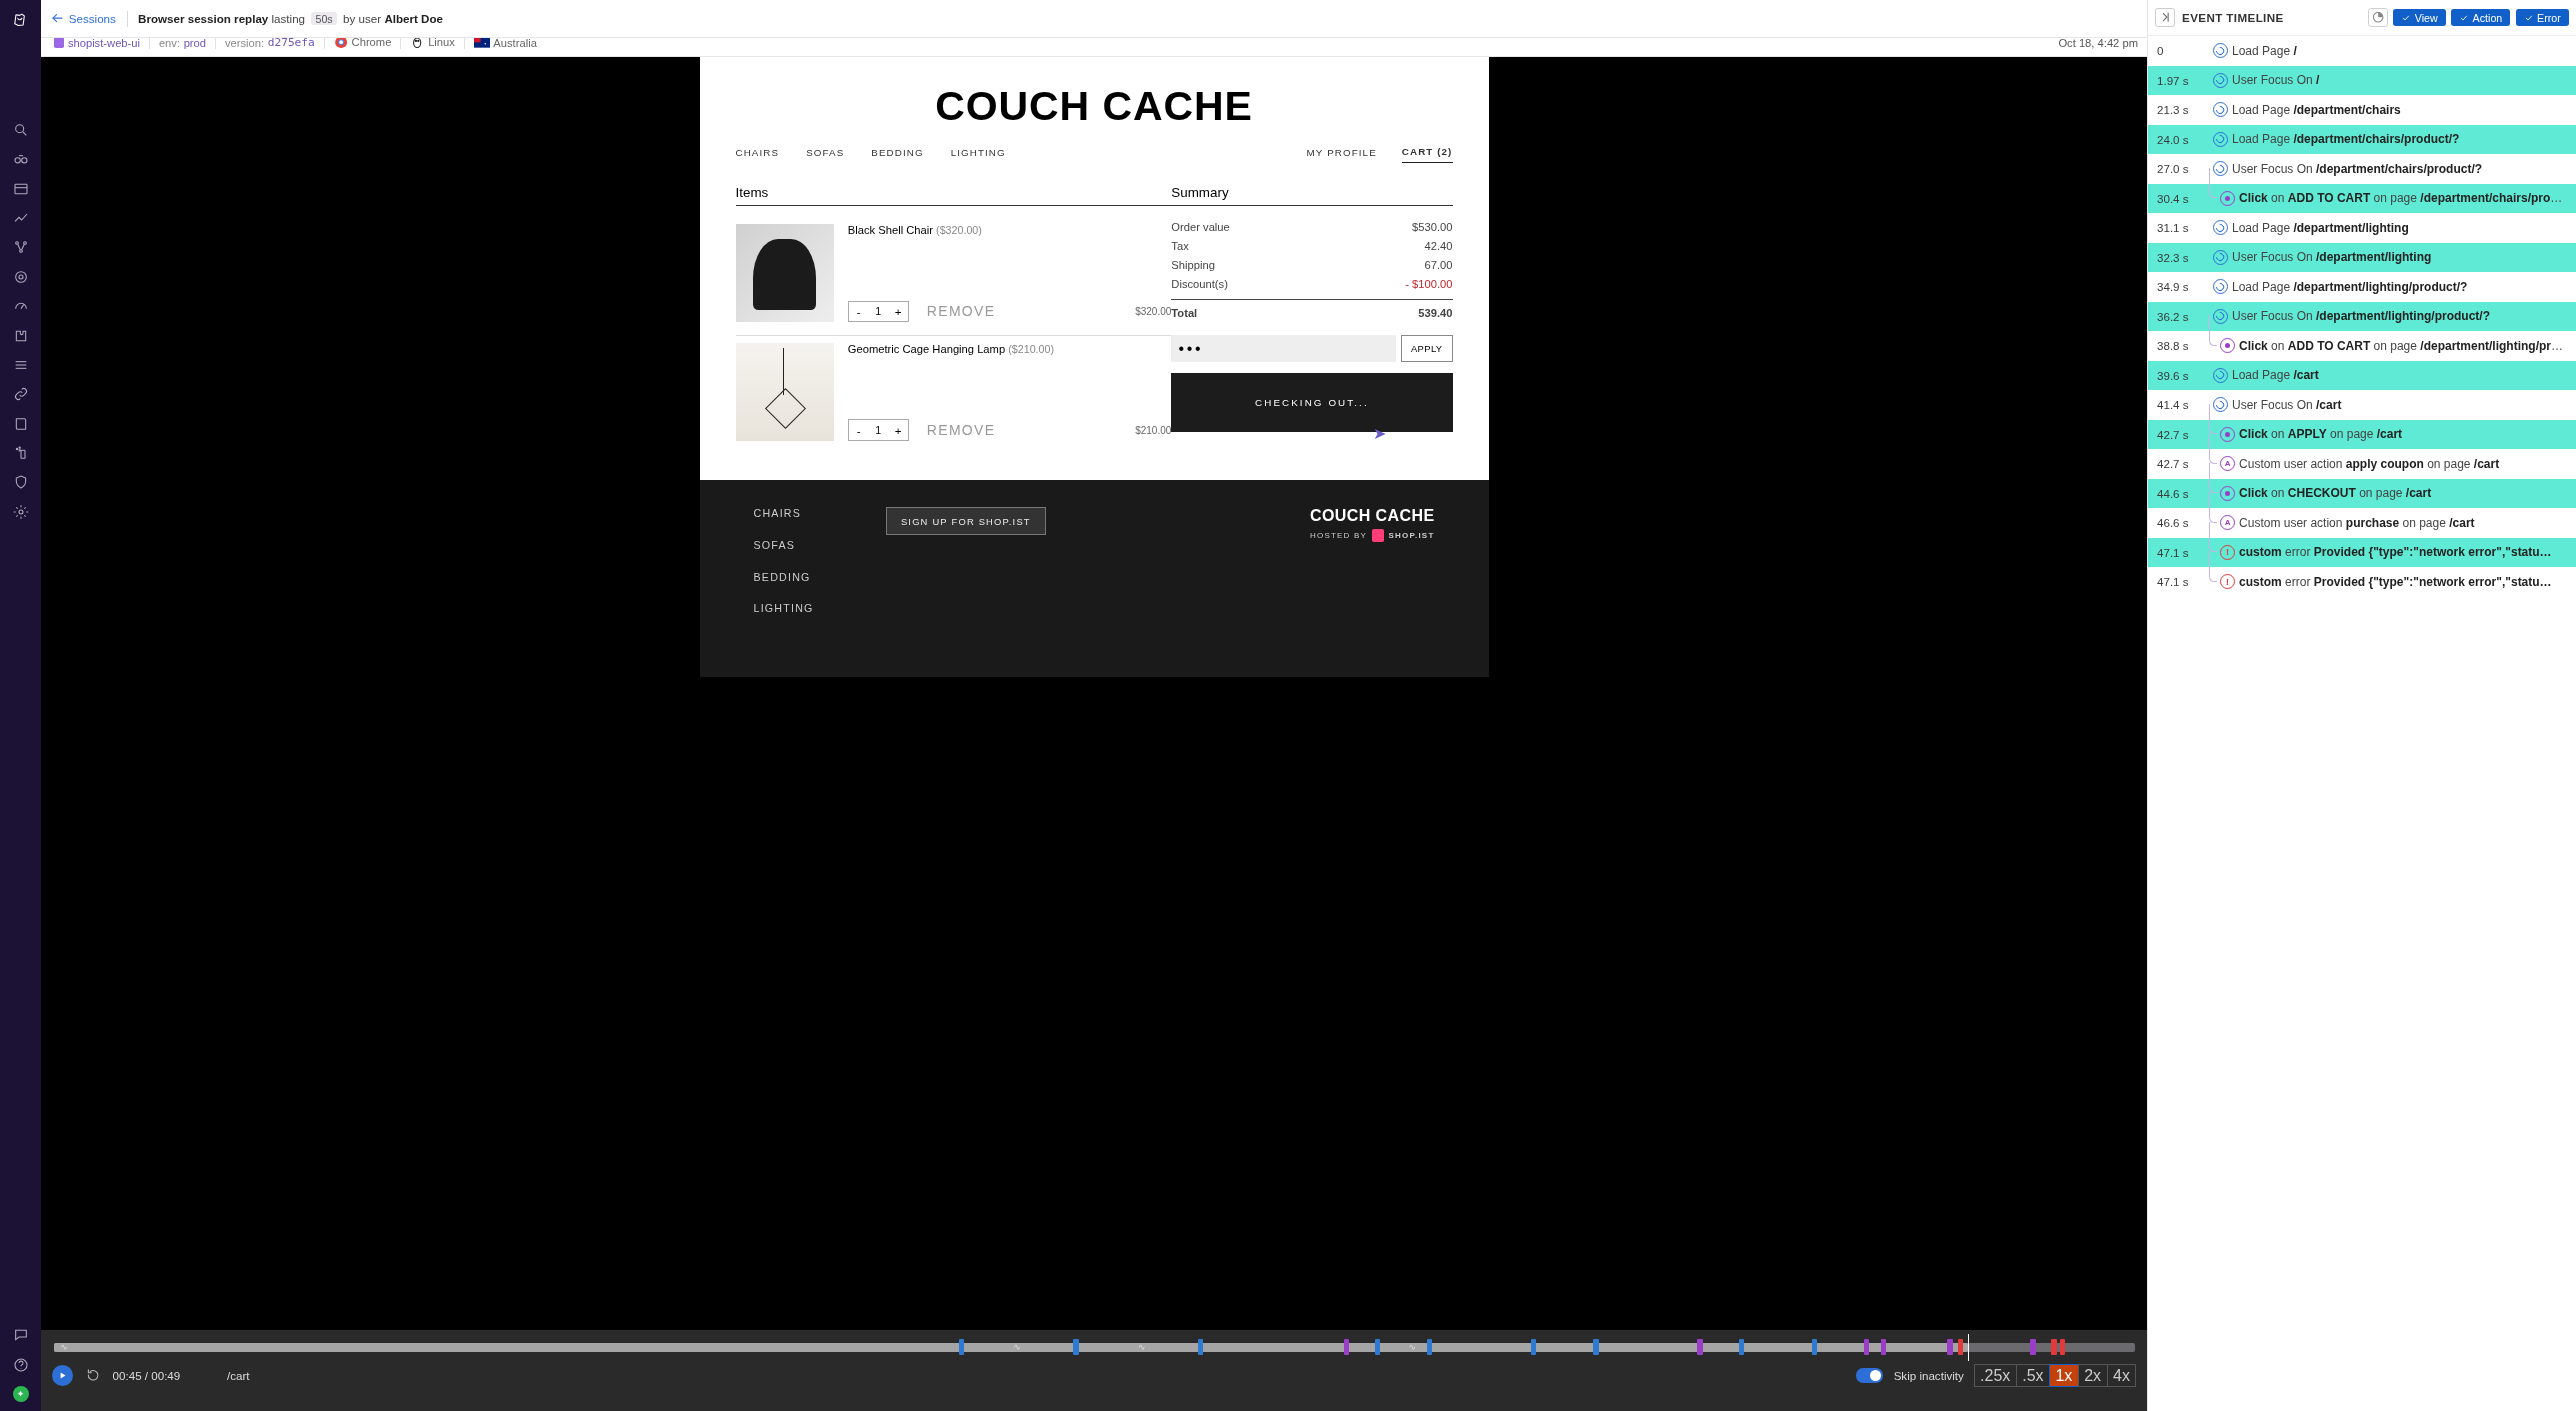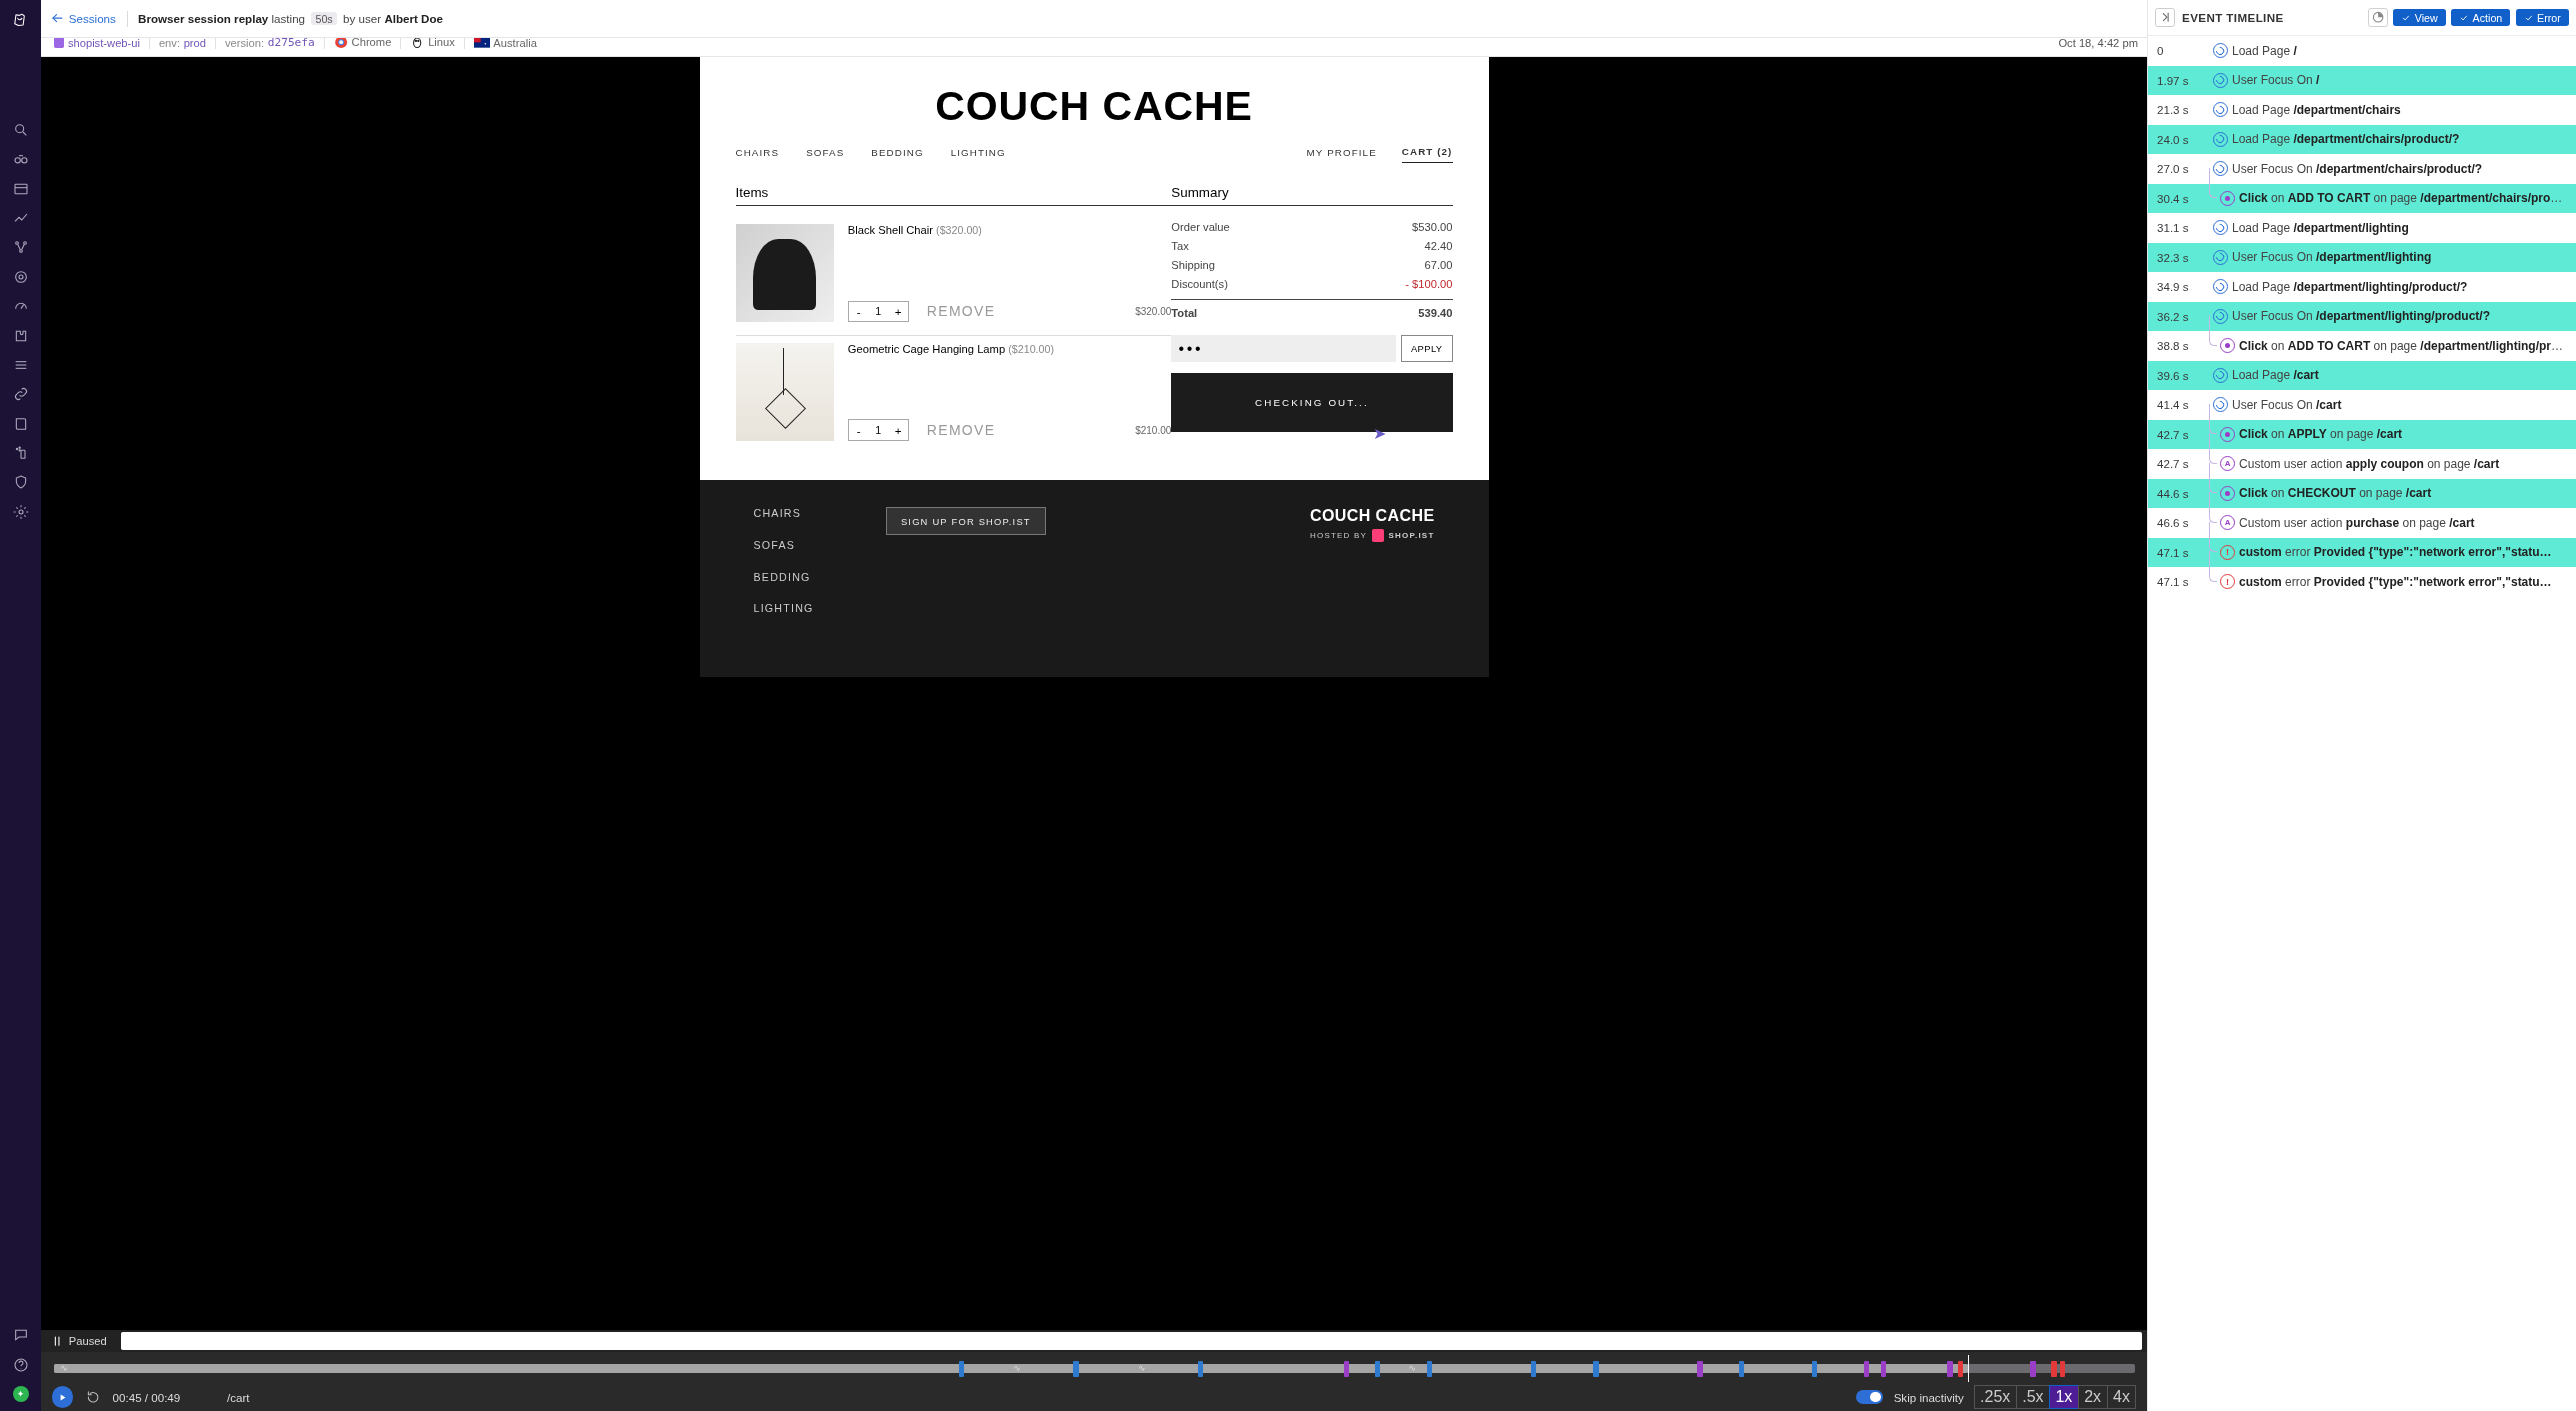--- a/index.html
+++ b/index.html
@@ -99,21 +99,21 @@
 .play-btn { width: 21.5px; height: 21.5px; border-radius: 50%; background: #2d6fd6; display: flex; align-items: center; justify-content: center; cursor: pointer; }
 .play-btn svg { width: 9px; height: 9px; fill: #fff; }
 .rewind-btn { width: 18px; height: 18px; color: #bbb; cursor: pointer; display: flex; align-items: center; justify-content: center; }
 .controls-row .time { color: #ddd; }
 .controls-row .path { color: #ddd; margin-left: 36px; }
 .controls-row .right { margin-left: auto; display: flex; align-items: center; gap: 10.7px; }
 .toggle { width: 27px; height: 14.3px; border-radius: 7.2px; background: #2d6fd6; position: relative; }
 .toggle::after { content: ""; position: absolute; right: 1.8px; top: 1.8px; width: 10.7px; height: 10.7px; border-radius: 50%; background: #fff; }
 .speed-group { display: flex; }
 .speed-group .sp { padding: 1.8px 5.4px; font-size: 16px; color: #ccc; border: 0.9px solid #555; margin-left: -0.9px; cursor: pointer; }
-.speed-group .sp.active { background: #4c1d95; color: #fff; border-color: #1160c9; }
+.speed-group .sp.active { background: #c2410c; color: #fff; border-color: #1160c9; }
 
 
 .rightpanel { position: fixed; right: 0; top: 0; bottom: 0; width: 429px; border-left: 0.9px solid #e5e5ea; background: #fff; display: flex; flex-direction: column; z-index: 42; }
 .rp-header { height: 36px; display: flex; align-items: center; padding: 0 7.2px; gap: 7.2px; border-bottom: 0.9px solid #eee; }
 .rp-header .collapse-icn { width: 19.7px; height: 19.7px; border: 0.9px solid #ccc; border-radius: 2.7px; display: flex; align-items: center; justify-content: center; color: #666; cursor: pointer; }
 .rp-header .title { font-size: 11.6px; font-weight: 700; letter-spacing: 0.4px; color: #333; }
 .rp-header .tools { margin-left: auto; display: flex; gap: 5.4px; align-items: center; }
 .rp-header .ring-btn { width: 19.7px; height: 19.7px; border: 0.9px solid #d0d0d5; border-radius: 2.7px; display: flex; align-items: center; justify-content: center; cursor: pointer; color: #888; }
 .rp-header .chip { background: #1160c9; color: #fff; padding: 2.7px 8px; border-radius: 2.7px; font-size: 10.7px; display: flex; align-items: center; gap: 3.6px; cursor: pointer; }
 .rp-header .chip svg { width: 9.8px; height: 9.8px; stroke: #fff; fill: none; stroke-width: 2.2; }
@@ -424,30 +424,20 @@
             <span>HOSTED BY</span>
             <span class="sb"></span>
             <b>SHOP.IST</b>
           </div>
       </div>
     </div>
   </div>
 </div>
 
 <div class="playbar">
-  <div class="state-row">
-    <div class="state-pill">
-      <svg class="ic" viewBox="0 0 24 24" style="stroke:#fff">
-          <line x1="9" y1="5" x2="9" y2="19"></line>
-          <line x1="15" y1="5" x2="15" y2="19"></line>
-        </svg>
-      <span>Paused</span>
-    </div>
-    <div class="bar"></div>
-  </div>
   <div class="timeline-row">
     <div class="timeline-track"></div>
     <div class="timeline-fill" id="timeline-fill" style="width: calc(92% - 23px);"></div>
     <div id="timeline-marks">
         <div class="mark-pulse" style="left: calc(0.2% + 12.5px);">∿</div>
         <div class="timeline-mark mark-focus" style="left: calc(43.5% + 1.6px);"></div>
         <div class="mark-pulse" style="left: calc(46% + 1px);">∿</div>
         <div class="timeline-mark mark-focus" style="left: calc(49% + 0.3px);"></div>
         <div class="mark-pulse" style="left: calc(52% - 0.5px);">∿</div>
         <div class="timeline-mark mark-focus" style="left: calc(55% - 1.3px);"></div>

